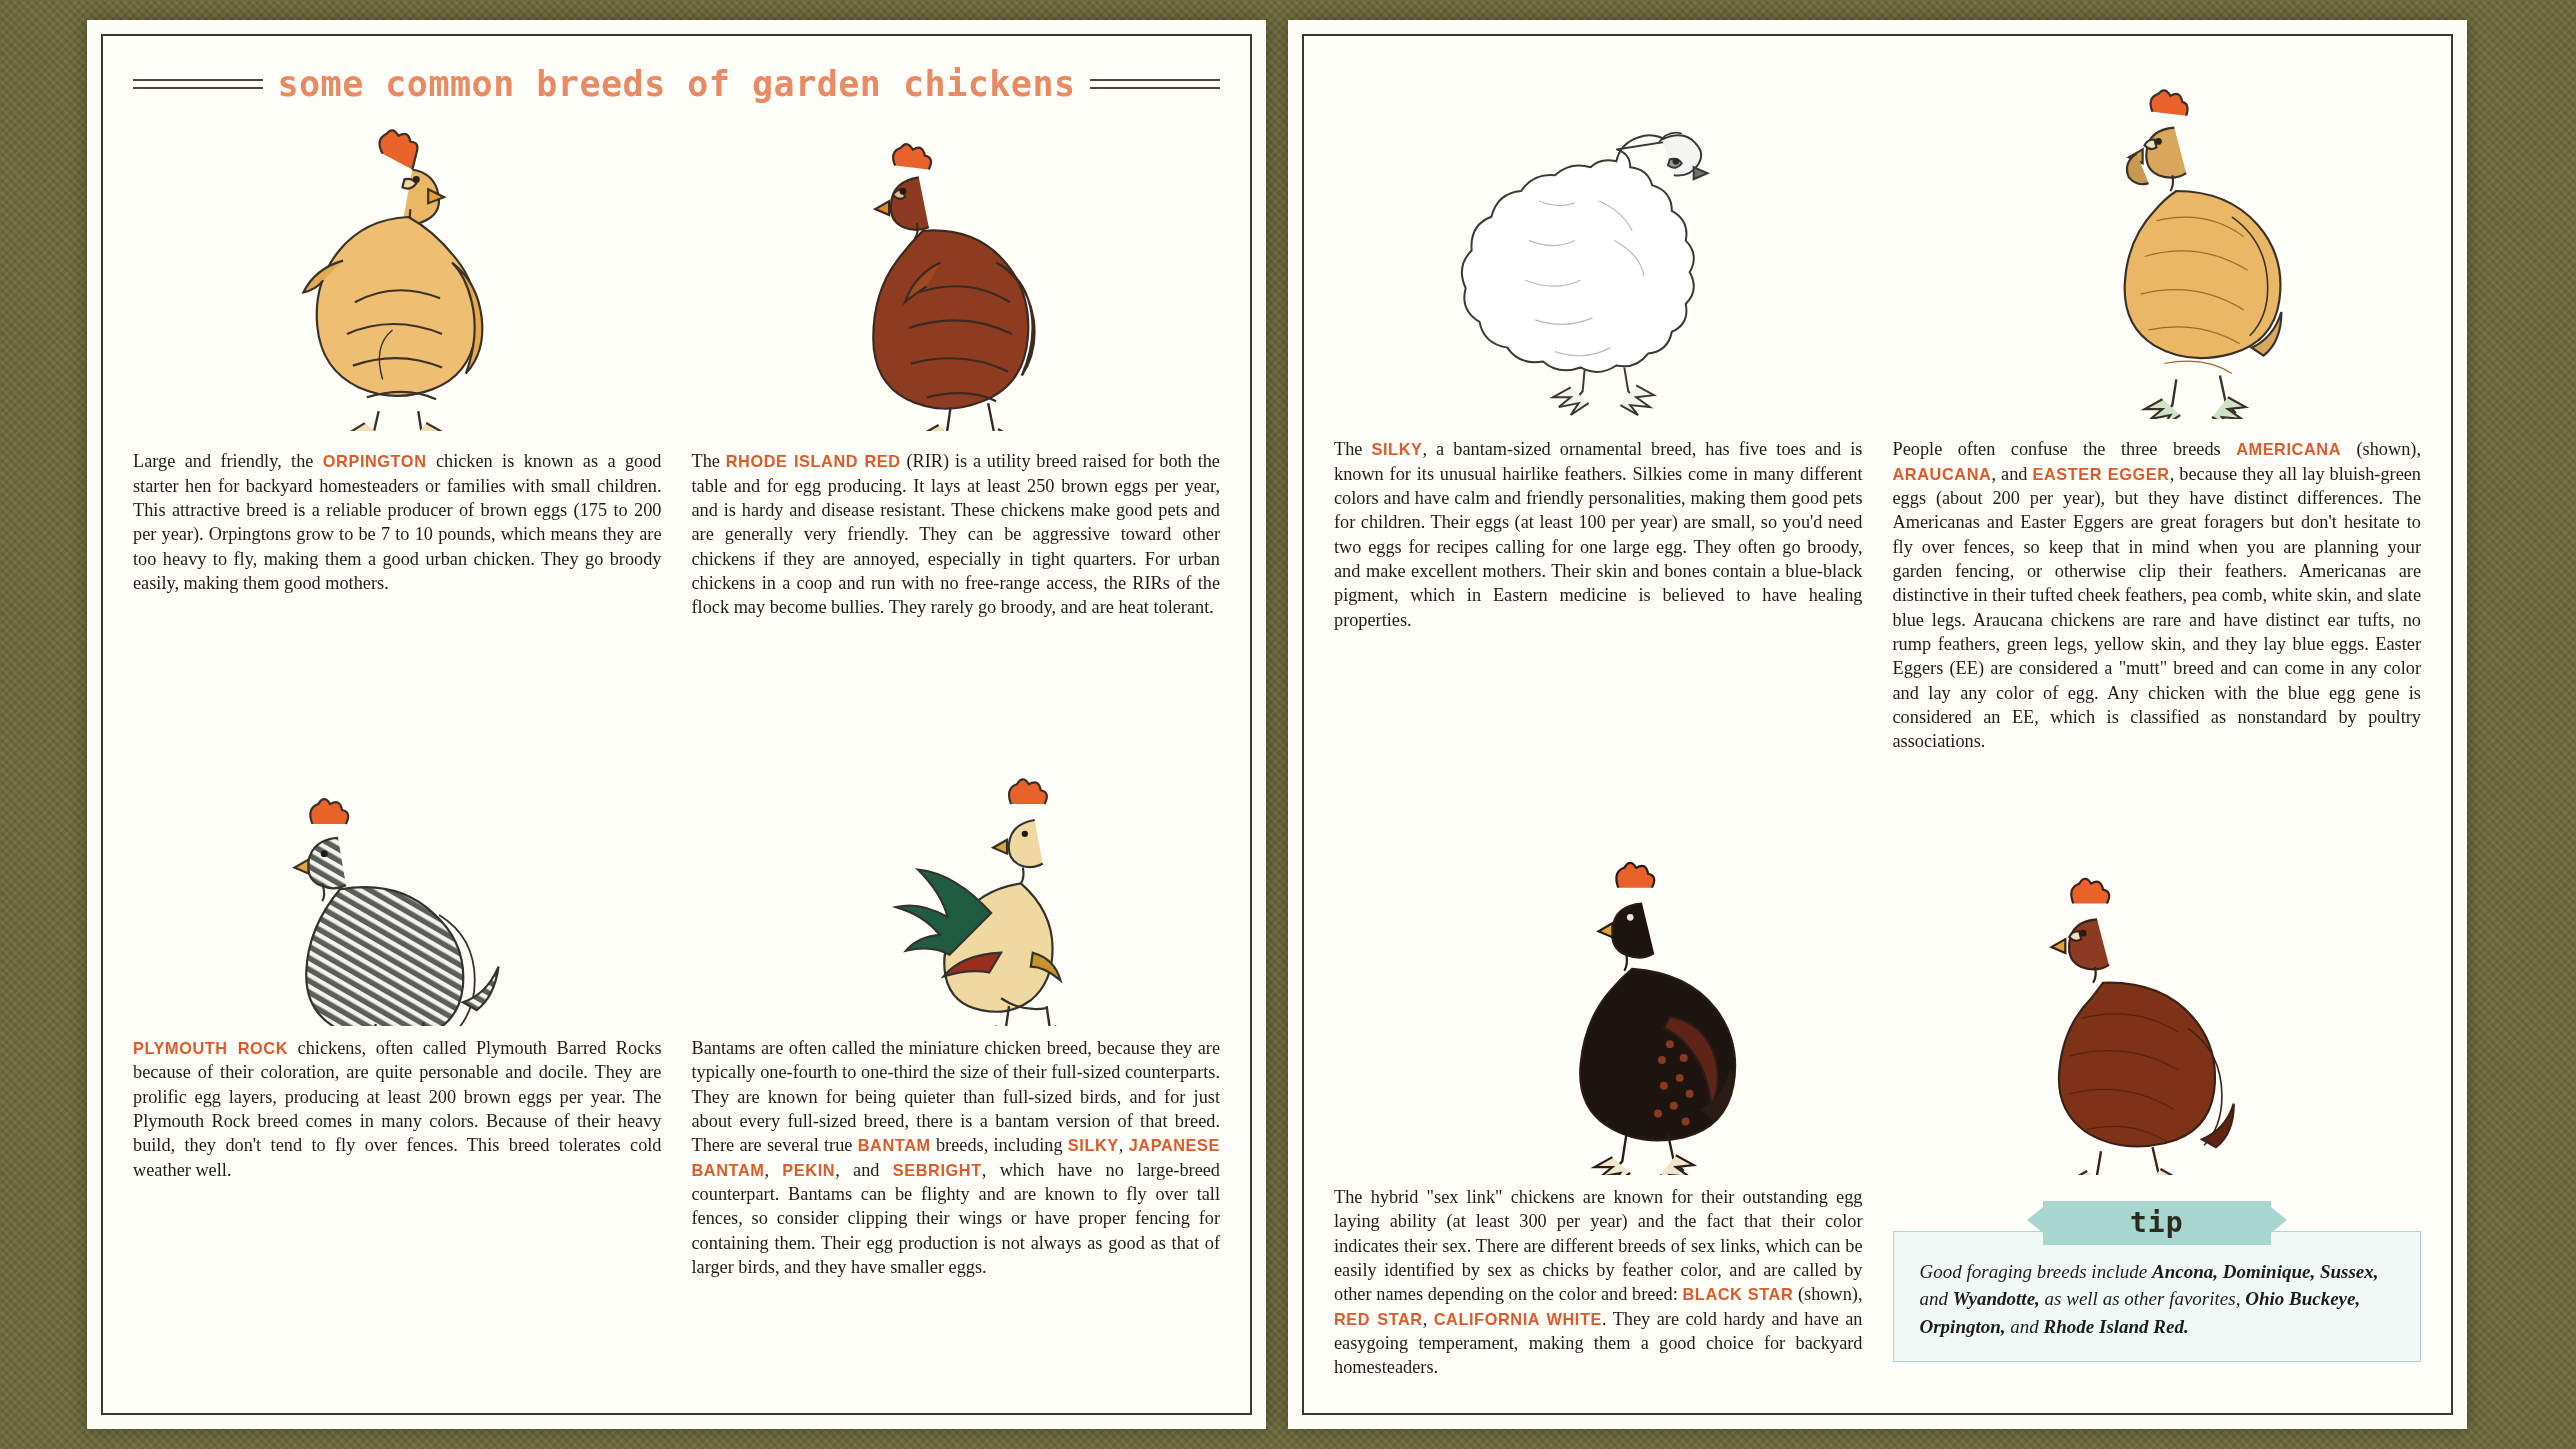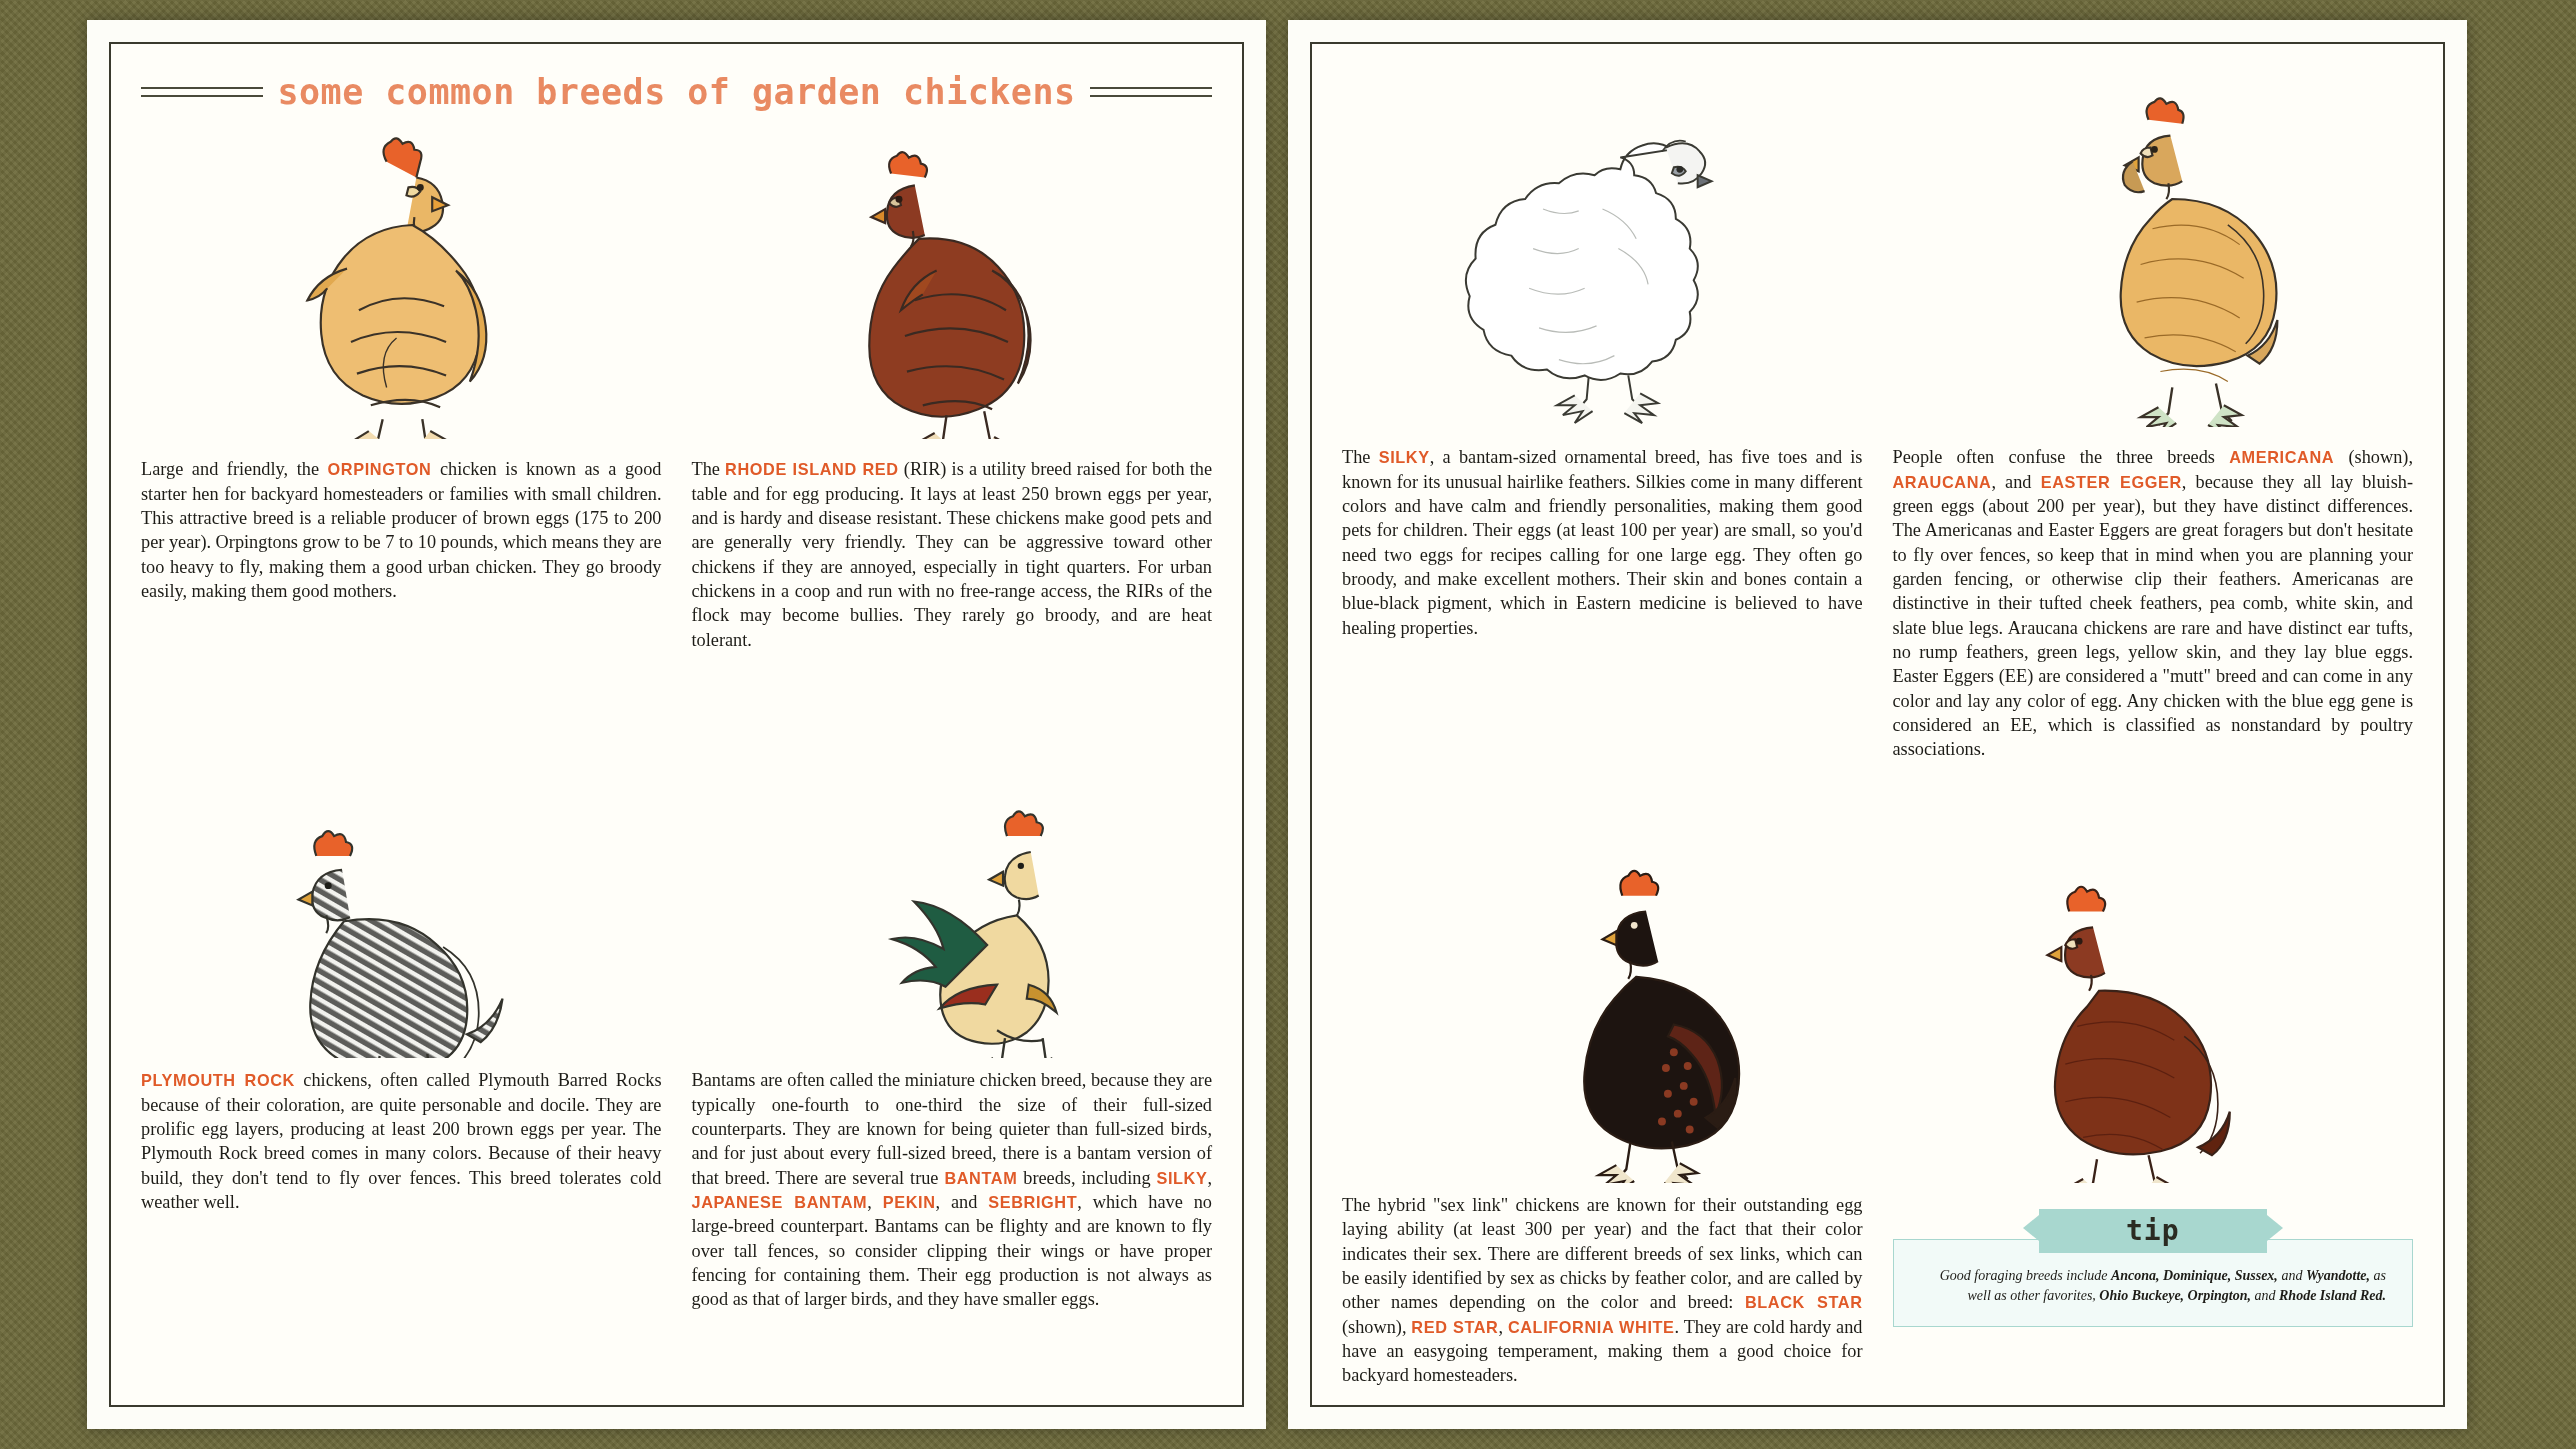--- a/index.html
+++ b/index.html
@@ -22,21 +22,21 @@
     width: 2576px;
     height: 1449px;
     box-sizing: border-box;
     gap: 22px;
     padding: 20px 26px;
   }
   .page {
     position: relative;
     background: #fdfdf8;
     box-sizing: border-box;
-    padding: 22px;
+    padding: 14px;
     box-shadow: 0 0 14px rgba(0,0,0,0.35);
   }
   .page.left { width: 1179px; margin-left: 61px; }
   .page.right { width: 1179px; }
   .page-inner {
     position: relative;
     border: 2px solid #3a3a2e;
     box-sizing: border-box;
     width: 100%;
     height: 100%;
@@ -135,24 +135,24 @@
     border-top: 13px solid transparent;
     border-bottom: 13px solid transparent;
   }
   .tip-ribbon:before { left: -16px; border-right: 16px solid #a8d7cf; }
   .tip-ribbon:after { right: -16px; border-left: 16px solid #a8d7cf; }
   .tip-body {
     border: 1.5px solid #a8d7cf;
     background: #f2faf8;
     padding: 26px 26px 20px 26px;
     font-style: italic;
-    font-size: 14px;
+    font-size: 19px;
     line-height: 1.45;
     color: #1d1c17;
-    text-align: right;
+    text-align: left;
   }
   .tip-body b { font-style: italic; font-weight: bold; }
 </style>
 </head>
 <body>
 
 <div class="spread">
 
   <div class="page left">
     <div class="page-inner">

